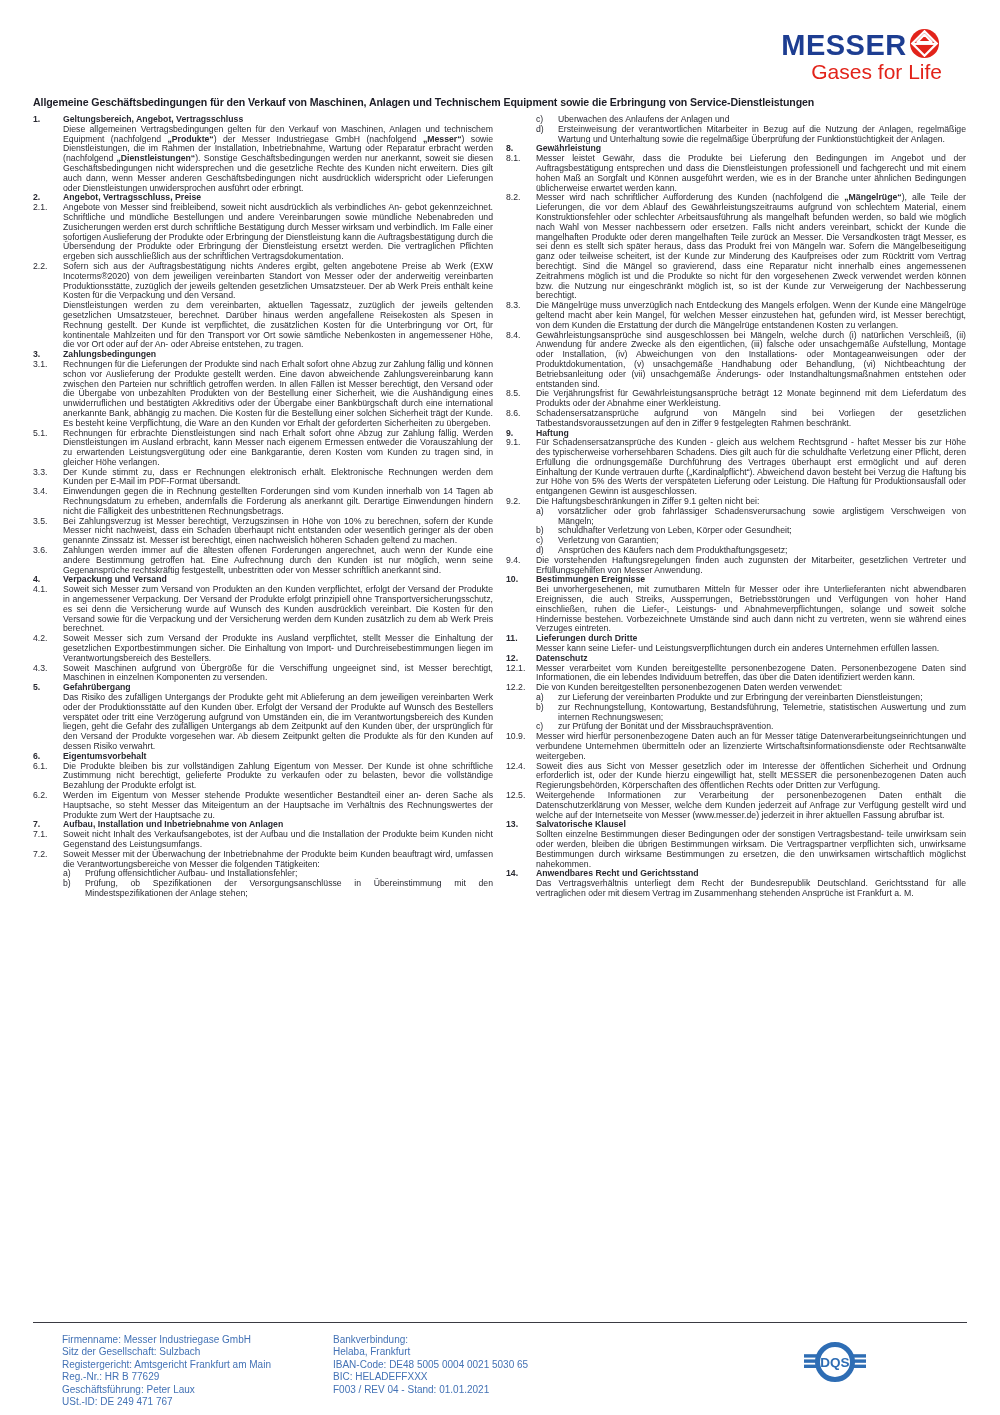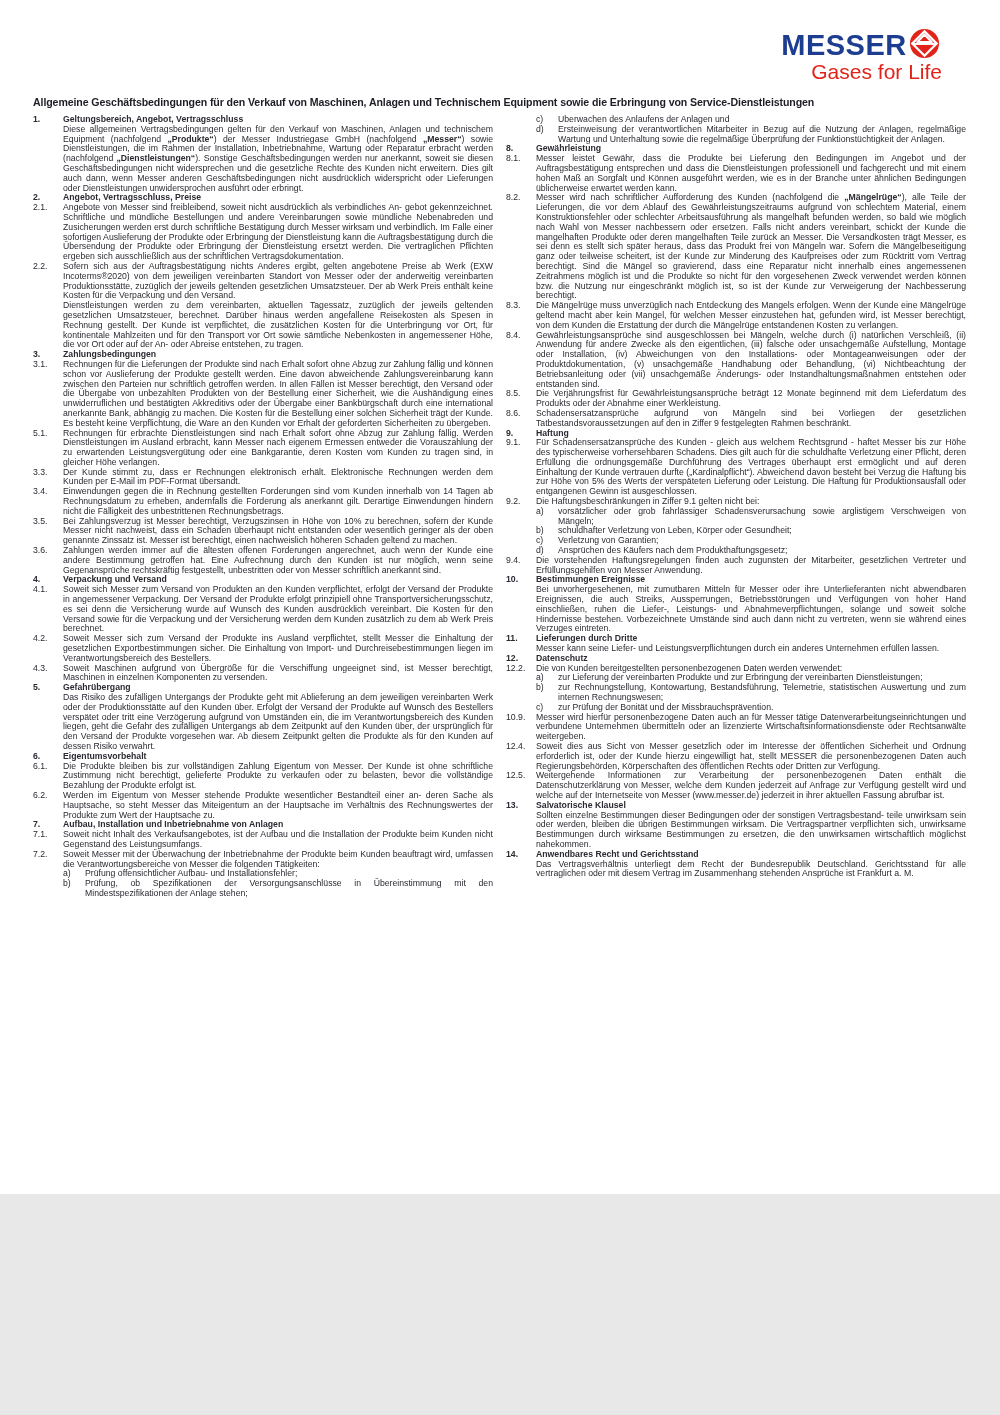--- a/index.html
+++ b/index.html
@@ -1,17 +1,17 @@
 <!DOCTYPE html>
 <html lang="de"><head>
 <meta charset="utf-8">
 <style>
   html,body { margin:0; padding:0; background:#e8e8e8; }
   .page {
-    position:relative; width:1000px; height:1194px; margin:0 auto;
+    position:relative; width:1000px; height:1415px; margin:0 auto;
     background:#ffffff; font-family:"Liberation Sans", sans-serif;
     overflow:hidden;
   }
   
   .logo { position:absolute; top:30px; right:36px; }
   .logo-row { display:flex; align-items:flex-start; }
   .brand-word {
     font-size:29px; font-weight:bold; letter-spacing:0.5px;
     color:#1d3d91; line-height:30px;
   }
@@ -269,20 +269,24 @@
         </div>
         <div class="item">
           <span class="num"></span>
           <span class="txt">Messer kann seine Liefer- und Leistungsverpflichtungen durch ein anderes Unternehmen erfüllen lassen.</span>
         </div>
         <div class="item heading">
           <span class="num">12.</span>
           <span class="txt">Datenschutz</span>
         </div>
         <div class="item">
+          <span class="num">12.1.</span>
+          <span class="txt">Messer verarbeitet vom Kunden bereitgestellte personenbezogene Daten. Personenbezogene Daten sind Informationen, die ein lebendes Individuum betreffen, das über die Daten identifiziert werden kann.</span>
+        </div>
+        <div class="item">
           <span class="num">12.2.</span>
           <span class="txt">Die von Kunden bereitgestellten personenbezogenen Daten werden verwendet:</span>
         </div>
         <div class="item sub">
           <span class="num">a)</span>
           <span class="txt">zur Lieferung der vereinbarten Produkte und zur Erbringung der vereinbarten Dienstleistungen;</span>
         </div>
         <div class="item sub">
           <span class="num">b)</span>
           <span class="txt">zur Rechnungstellung, Kontowartung, Bestandsführung, Telemetrie, statistischen Auswertung und zum internen Rechnungswesen;</span>

